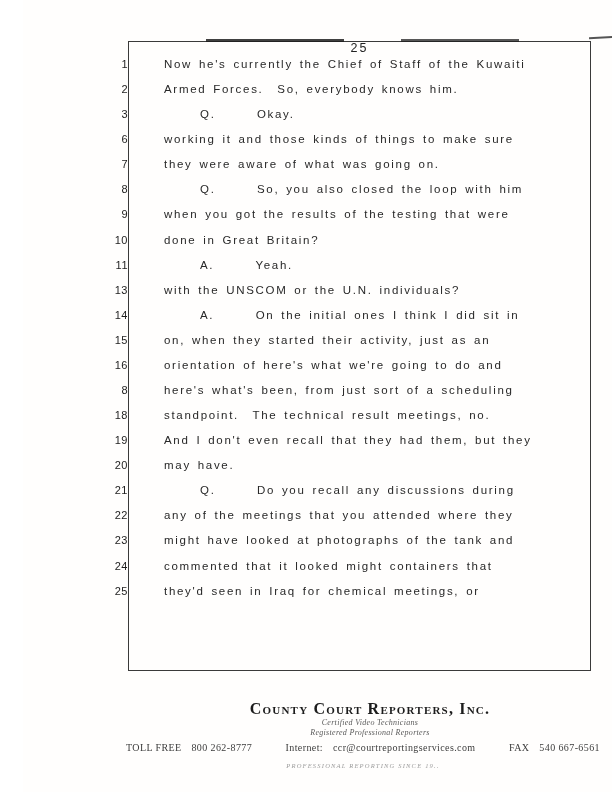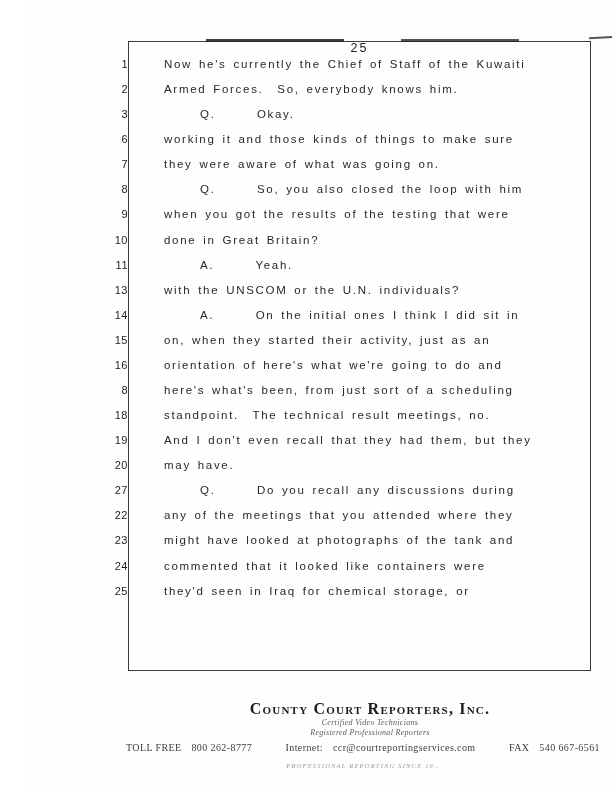--- a/index.html
+++ b/index.html
@@ -76,25 +76,25 @@
       <div class="tline"><span class="lnum">10</span><span class="ltext">done in Great Britain?</span></div>
       <div class="tline indent"><span class="lnum">11</span><span class="ltext">A.      Yeah.</span></div>
       <div class="tline"><span class="lnum">13</span><span class="ltext">with the UNSCOM or the U.N. individuals?</span></div>
       <div class="tline indent"><span class="lnum">14</span><span class="ltext">A.      On the initial ones I think I did sit in</span></div>
       <div class="tline"><span class="lnum">15</span><span class="ltext">on, when they started their activity, just as an</span></div>
       <div class="tline"><span class="lnum">16</span><span class="ltext">orientation of here's what we're going to do and</span></div>
       <div class="tline"><span class="lnum">8</span><span class="ltext">here's what's been, from just sort of a scheduling</span></div>
       <div class="tline"><span class="lnum">18</span><span class="ltext">standpoint.  The technical result meetings, no.</span></div>
       <div class="tline"><span class="lnum">19</span><span class="ltext">And I don't even recall that they had them, but they</span></div>
       <div class="tline"><span class="lnum">20</span><span class="ltext">may have.</span></div>
-      <div class="tline indent"><span class="lnum">27</span><span class="ltext">Q.      Do you recall any discussions during</span></div>
+      <div class="tline indent"><span class="lnum">21</span><span class="ltext">Q.      Do you recall any discussions during</span></div>
       <div class="tline"><span class="lnum">22</span><span class="ltext">any of the meetings that you attended where they</span></div>
       <div class="tline"><span class="lnum">23</span><span class="ltext">might have looked at photographs of the tank and</span></div>
-      <div class="tline"><span class="lnum">24</span><span class="ltext">commented that it looked like containers were</span></div>
-      <div class="tline"><span class="lnum">25</span><span class="ltext">they'd seen in Iraq for chemical storage, or</span></div>
+      <div class="tline"><span class="lnum">24</span><span class="ltext">commented that it looked might containers that</span></div>
+      <div class="tline"><span class="lnum">25</span><span class="ltext">they'd seen in Iraq for chemical meetings, or</span></div>
     </div>
 
   <div class="footer">
     <div class="company">County Court Reporters, Inc.</div>
     <div class="tagline">Certified Video Technicians</div>
     <div class="tagline">Registered Professional Reporters</div>
   </div>
 
   <div class="contact">
     <span>

